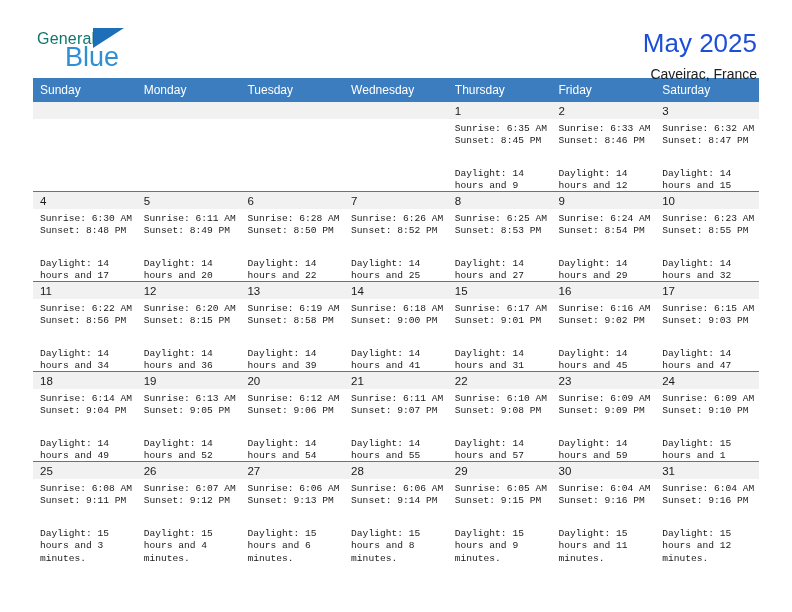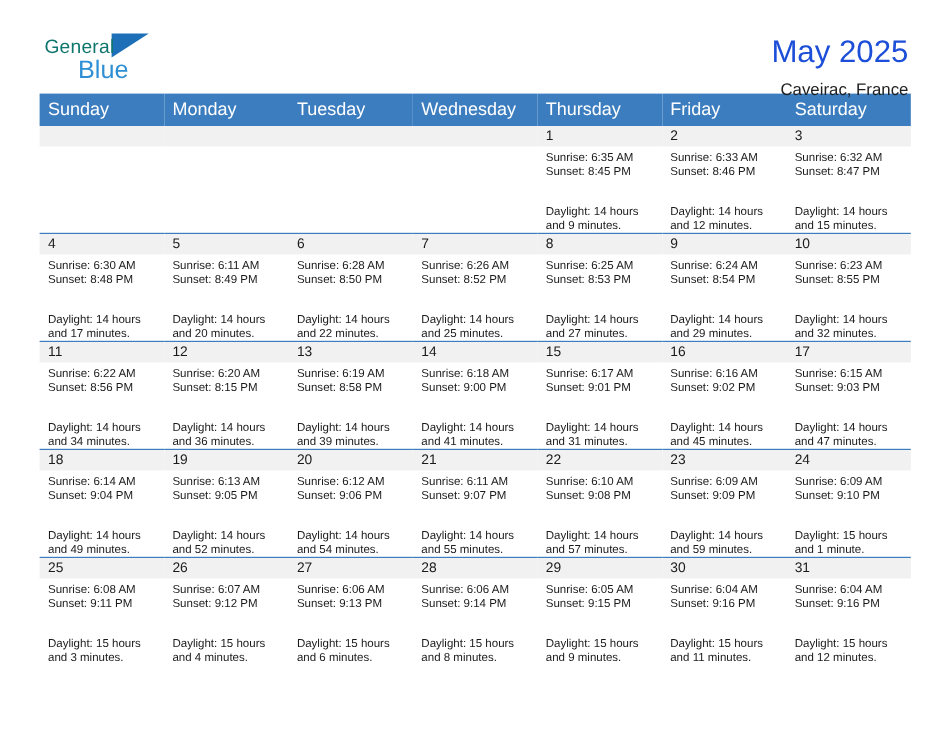--- a/index.html
+++ b/index.html
@@ -48,21 +48,21 @@
     display: inline-block;
     width: 0;
     height: 0;
     border-left: 31px solid #1d70b8;
     border-bottom: 20px solid transparent;
     vertical-align: -4px;
     margin-left: -2px;
   }
   .logo-row2 {
     display: block;
-    font-size: 21px;
+    font-size: 27px;
     color: #2e8fd4;
     line-height: 21px;
     margin-top: -3px;
     margin-left: 28px;
   }
   .title-block {
     text-align: right;
     padding-right: 2px;
   }
   .cal-title {
@@ -82,21 +82,21 @@
   
   .calendar {
     margin-top: 6px;
     width: 726px;
     border-collapse: collapse;
     table-layout: fixed;
   }
   .calendar th {
     background: #3b7dbf;
     color: #ffffff;
-    font-size: 15px;
+    font-size: 12px;
     font-weight: normal;
     text-align: left;
     padding: 5px 0 5px 7px;
     height: 20px;
     box-sizing: border-box;
   }
   .calendar td {
     width: 103.71px;
     height: 89px;
     vertical-align: top;
@@ -122,20 +122,21 @@
     line-height: 16px;
   }
   .cell.empty .date-strip {
     background: #f1f1f1;
   }
   .info {
     padding: 4px 5px 0 7px;
     font-size: 9.6px;
     line-height: 12.4px;
     color: #1a1a1a;
+    font-family: Liberation Mono, monospace;
   }
   .info div {
     white-space: nowrap;
   }
   .info .daylight {
     white-space: normal;
     margin-top: 20px;
   }
 </style>
 </head>

